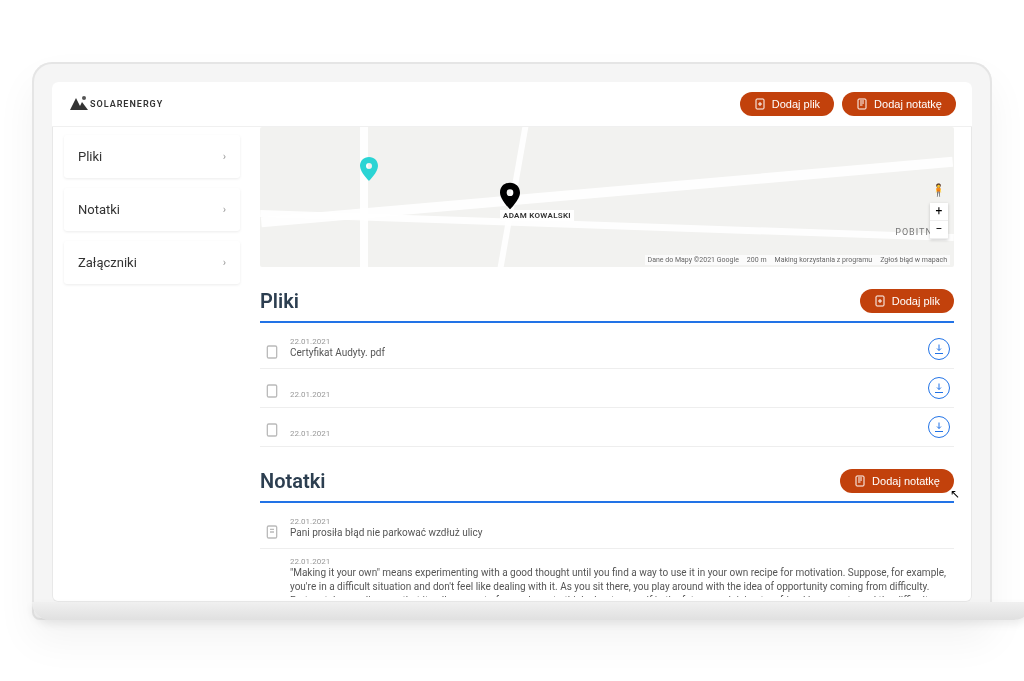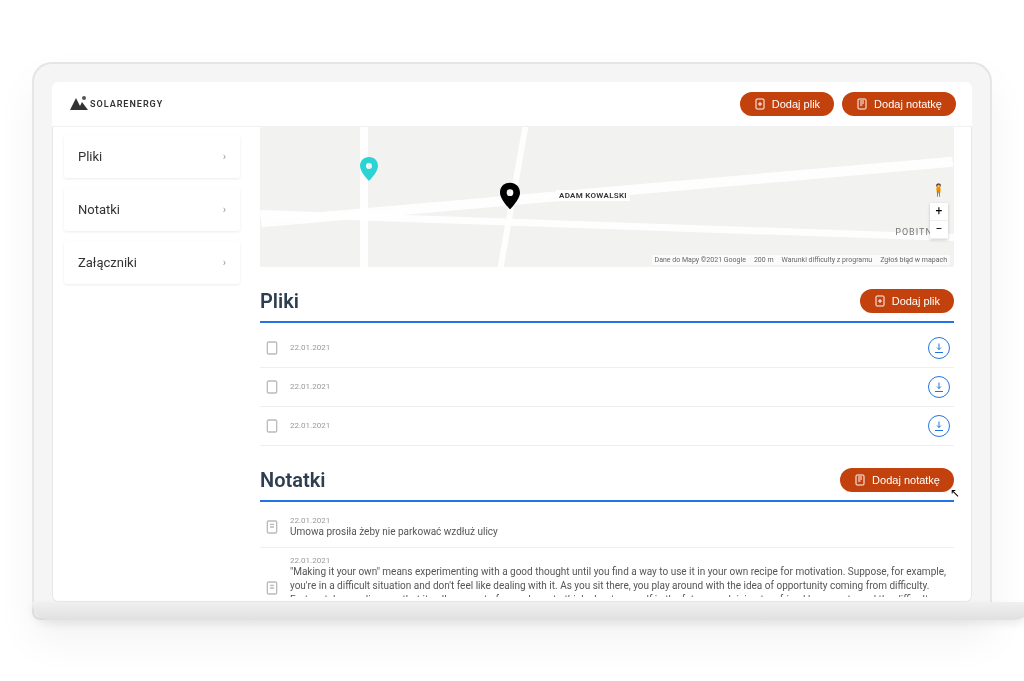--- a/index.html
+++ b/index.html
@@ -114,23 +114,21 @@
       left: 100px;
       top: 30px;
       color: #2bd4d4;
     }
     .marker-black {
       position: absolute;
       left: 240px;
       top: 55px;
       color: #000;
       display: flex;
-      flex-direction: row;
-      align-items: center;
-      gap: 36px;
+      flex-direction: column;
     }
     .marker-label {
       font-size: 8px;
       background: #fff;
       padding: 1px 3px;
       color: #333;
       font-weight: 600;
       letter-spacing: 0.3px;
     }
     .map-label-pobitno {
@@ -182,21 +180,21 @@
       font-weight: 600;
       color: #2c3e50;
     }
     .divider {
       height: 2px;
       background: #2273e6;
       margin-bottom: 6px;
     }
     .list-row {
       display: flex;
-      align-items: center;
+      align-items: flex-end;
       gap: 10px;
       padding: 8px 4px;
       border-bottom: 1px solid #eee;
     }
     .list-icon {
       color: #bbb;
       flex-shrink: 0;
     }
     .list-body { flex: 1; }
     .list-date {
@@ -296,21 +294,21 @@
           </div>
           <div class="map-label-pobitno">POBITNO</div>
           <div class="map-pegman">🧍</div>
           <div class="map-controls">
             <div>+</div>
             <div>−</div>
           </div>
           <div class="map-credits">
             <span>Dane do Mapy ©2021 Google</span>
             <span>200 m</span>
-            <span>Warunki difficulty z programu</span>
+            <span>Making korzystania z programu</span>
             <span>Zgłoś błąd w mapach</span>
           </div>
         </div>
 
         <div class="section">
           <div class="section-header">
             <div class="section-title">Pliki</div>
             <button class="btn">
               <svg viewBox="0 0 24 24" fill="none" stroke="currentColor" stroke-width="2">
                   <rect x="4" y="2" width="16" height="20" rx="2"></rect>
@@ -321,20 +319,21 @@
             </button>
           </div>
           <div class="divider"></div>
 
           <div class="list-row">
             <svg class="list-icon" width="16" height="16" viewBox="0 0 24 24" fill="none" stroke="currentColor" stroke-width="2">
                 <rect x="5" y="3" width="14" height="18" rx="2"></rect>
               </svg>
             <div class="list-body">
               <div class="list-date">22.01.2021</div>
+              <div class="list-text">Certyfikat Audyty. pdf</div>
             </div>
             <div class="dl-btn">
               <svg width="12" height="12" viewBox="0 0 24 24" fill="none" stroke="currentColor" stroke-width="2">
                   <path d="M12 3v12m0 0l-4-4m4 4l4-4M4 21h16"></path>
                 </svg>
             </div>
           </div>
           <div class="list-row">
             <svg class="list-icon" width="16" height="16" viewBox="0 0 24 24" fill="none" stroke="currentColor" stroke-width="2">
                 <rect x="5" y="3" width="14" height="18" rx="2"></rect>
@@ -377,21 +376,21 @@
           <span class="cursor-icon" style="right:-6px; top:18px;">↖</span>
           <div class="divider"></div>
 
           <div class="list-row">
             <svg class="list-icon" width="16" height="16" viewBox="0 0 24 24" fill="none" stroke="currentColor" stroke-width="2">
                 <rect x="5" y="3" width="14" height="18" rx="2"></rect>
                 <path d="M9 8h6M9 12h6"></path>
               </svg>
             <div class="list-body">
               <div class="list-date">22.01.2021</div>
-              <div class="list-text">Umowa prosiła żeby nie parkować wzdłuż ulicy</div>
+              <div class="list-text">Pani prosiła błąd nie parkować wzdłuż ulicy</div>
             </div>
           </div>
           <div class="list-row">
             <svg class="list-icon" width="16" height="16" viewBox="0 0 24 24" fill="none" stroke="currentColor" stroke-width="2">
                 <rect x="5" y="3" width="14" height="18" rx="2"></rect>
                 <path d="M9 8h6M9 12h6"></path>
               </svg>
             <div class="list-body">
               <div class="list-date">22.01.2021</div>
               <div class="list-text">"Making it your own" means experimenting with a good thought until you find a way to use it in your own recipe for motivation. Suppose, for example, you're in a difficult situation and don't feel like dealing with it. As you sit there, you play around with the idea of opportunity coming from difficulty. Fortunately, you discover that it pulls you out of your slump to think about yourself in the future, explaining to a friend how you turned the difficult situation to your advantage.</div>

